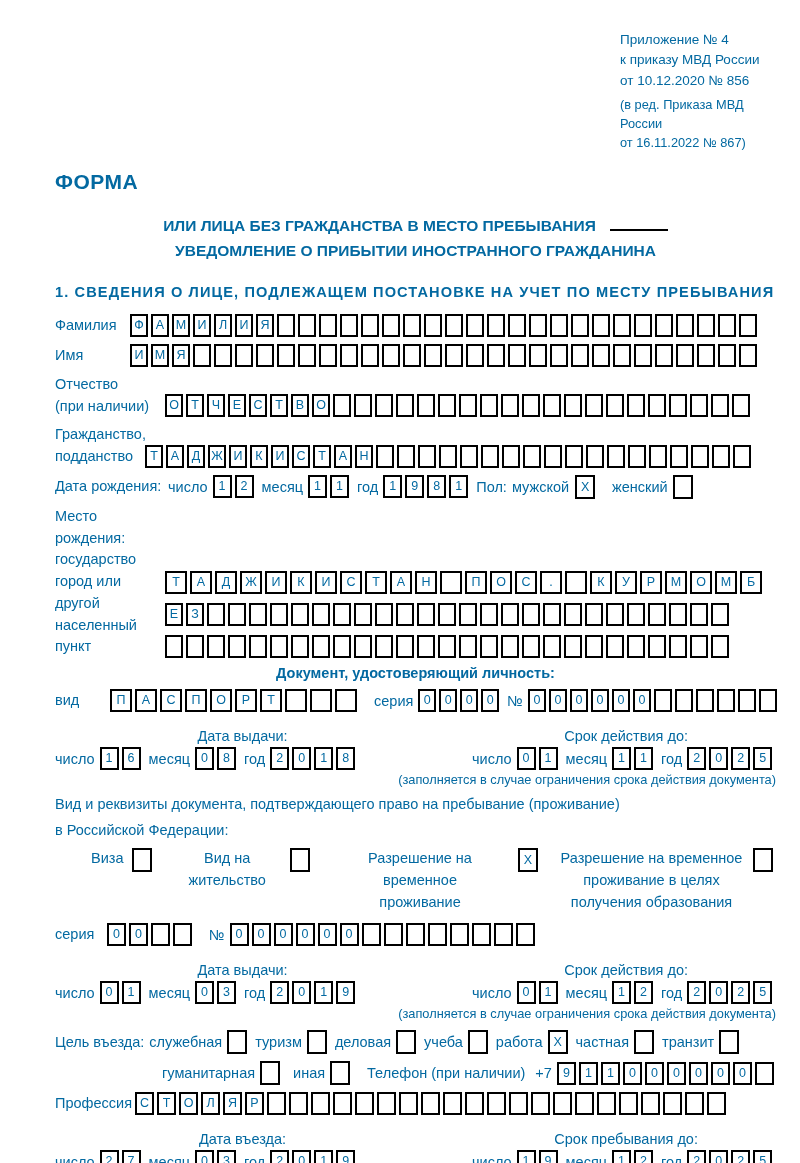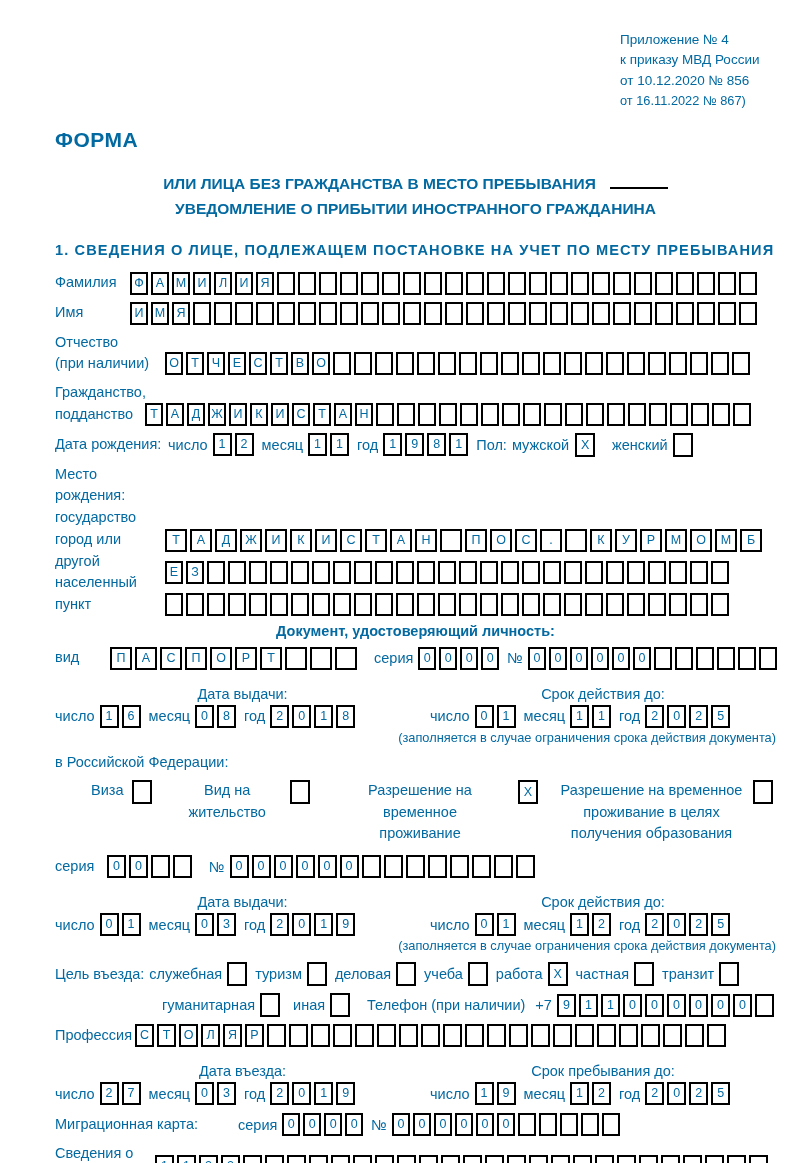--- a/index.html
+++ b/index.html
@@ -41,41 +41,42 @@
     width:14px;height:19px;border:2px solid #000;margin-right:3px;
     text-align:center;font-size:12.5px;line-height:19px;
   }
   .boxes.md .cbox{width:15px;}
   .boxes.lg .cbox{width:18px;}
   .checkbox .cbox{width:16px;height:20px;line-height:20px;}
   .boxcol{display:flex;flex-direction:column;}
   .mb8{margin-bottom:9px;}
 
   .doc-header{text-align:center;font-weight:bold;margin:2px 0 8px 0;font-size:14.5px;}
-  .dates-row{display:flex;margin-bottom:2px;margin-top:16px;}
+  .dates-row{display:flex;margin-bottom:2px;margin-top:16px;gap:42px;}
   .dcol-title{text-align:center;margin-bottom:3px;}
   .dline{display:flex;align-items:center;}
   .note{text-align:right;font-size:12.8px;margin-bottom:9px;margin-top:1px;}
   .textline{margin-bottom:10px;}
   .opts-row{display:flex;align-items:flex-start;margin-bottom:10px;margin-left:36px;}
   .opt{display:flex;align-items:flex-start;}
   .opt + .opt{margin-left:18px;}
   .opt .boxes{margin-left:9px;margin-top:0;}
   .optlabel{text-align:center;line-height:1.5;}
   .indent107{margin-left:107px;}
 </style>
 </head>
 <body>
 
 <div class="page">
 
   <div class="appendix">
     <div>Приложение № 4</div>
     <div>к приказу МВД России</div>
     <div>от 10.12.2020 № 856</div>
+    <div class="small gap">(в ред. Приказа МВД России</div>
     <div class="small">от 16.11.2022 № 867)</div>
   </div>
 
   <div class="form-label">ФОРМА</div>
 
   <div class="title">
     <div><span>ИЛИ ЛИЦА БЕЗ ГРАЖДАНСТВА В МЕСТО ПРЕБЫВАНИЯ</span><span class="blank"></span></div>
     <div>УВЕДОМЛЕНИЕ О ПРИБЫТИИ ИНОСТРАННОГО ГРАЖДАНИНА</div>
   </div>
 
@@ -434,20 +435,21 @@
             <span class="cbox">2</span>
             <span class="cbox">0</span>
             <span class="cbox">2</span>
             <span class="cbox">5</span>
           </span>
       </div>
     </div>
   </div>
   <div class="note">(заполняется в случае ограничения срока действия документа)</div>
 
+  <div class="textline">Вид и реквизиты документа, подтверждающего право на пребывание (проживание)</div>
   <div class="textline">в Российской Федерации:</div>
 
   <div class="opts-row">
     <div class="opt">
       <span class="optlabel">Виза</span>
       <span class="boxes checkbox">
           <span class="cbox"></span>
         </span>
     </div>
     <div class="opt">

